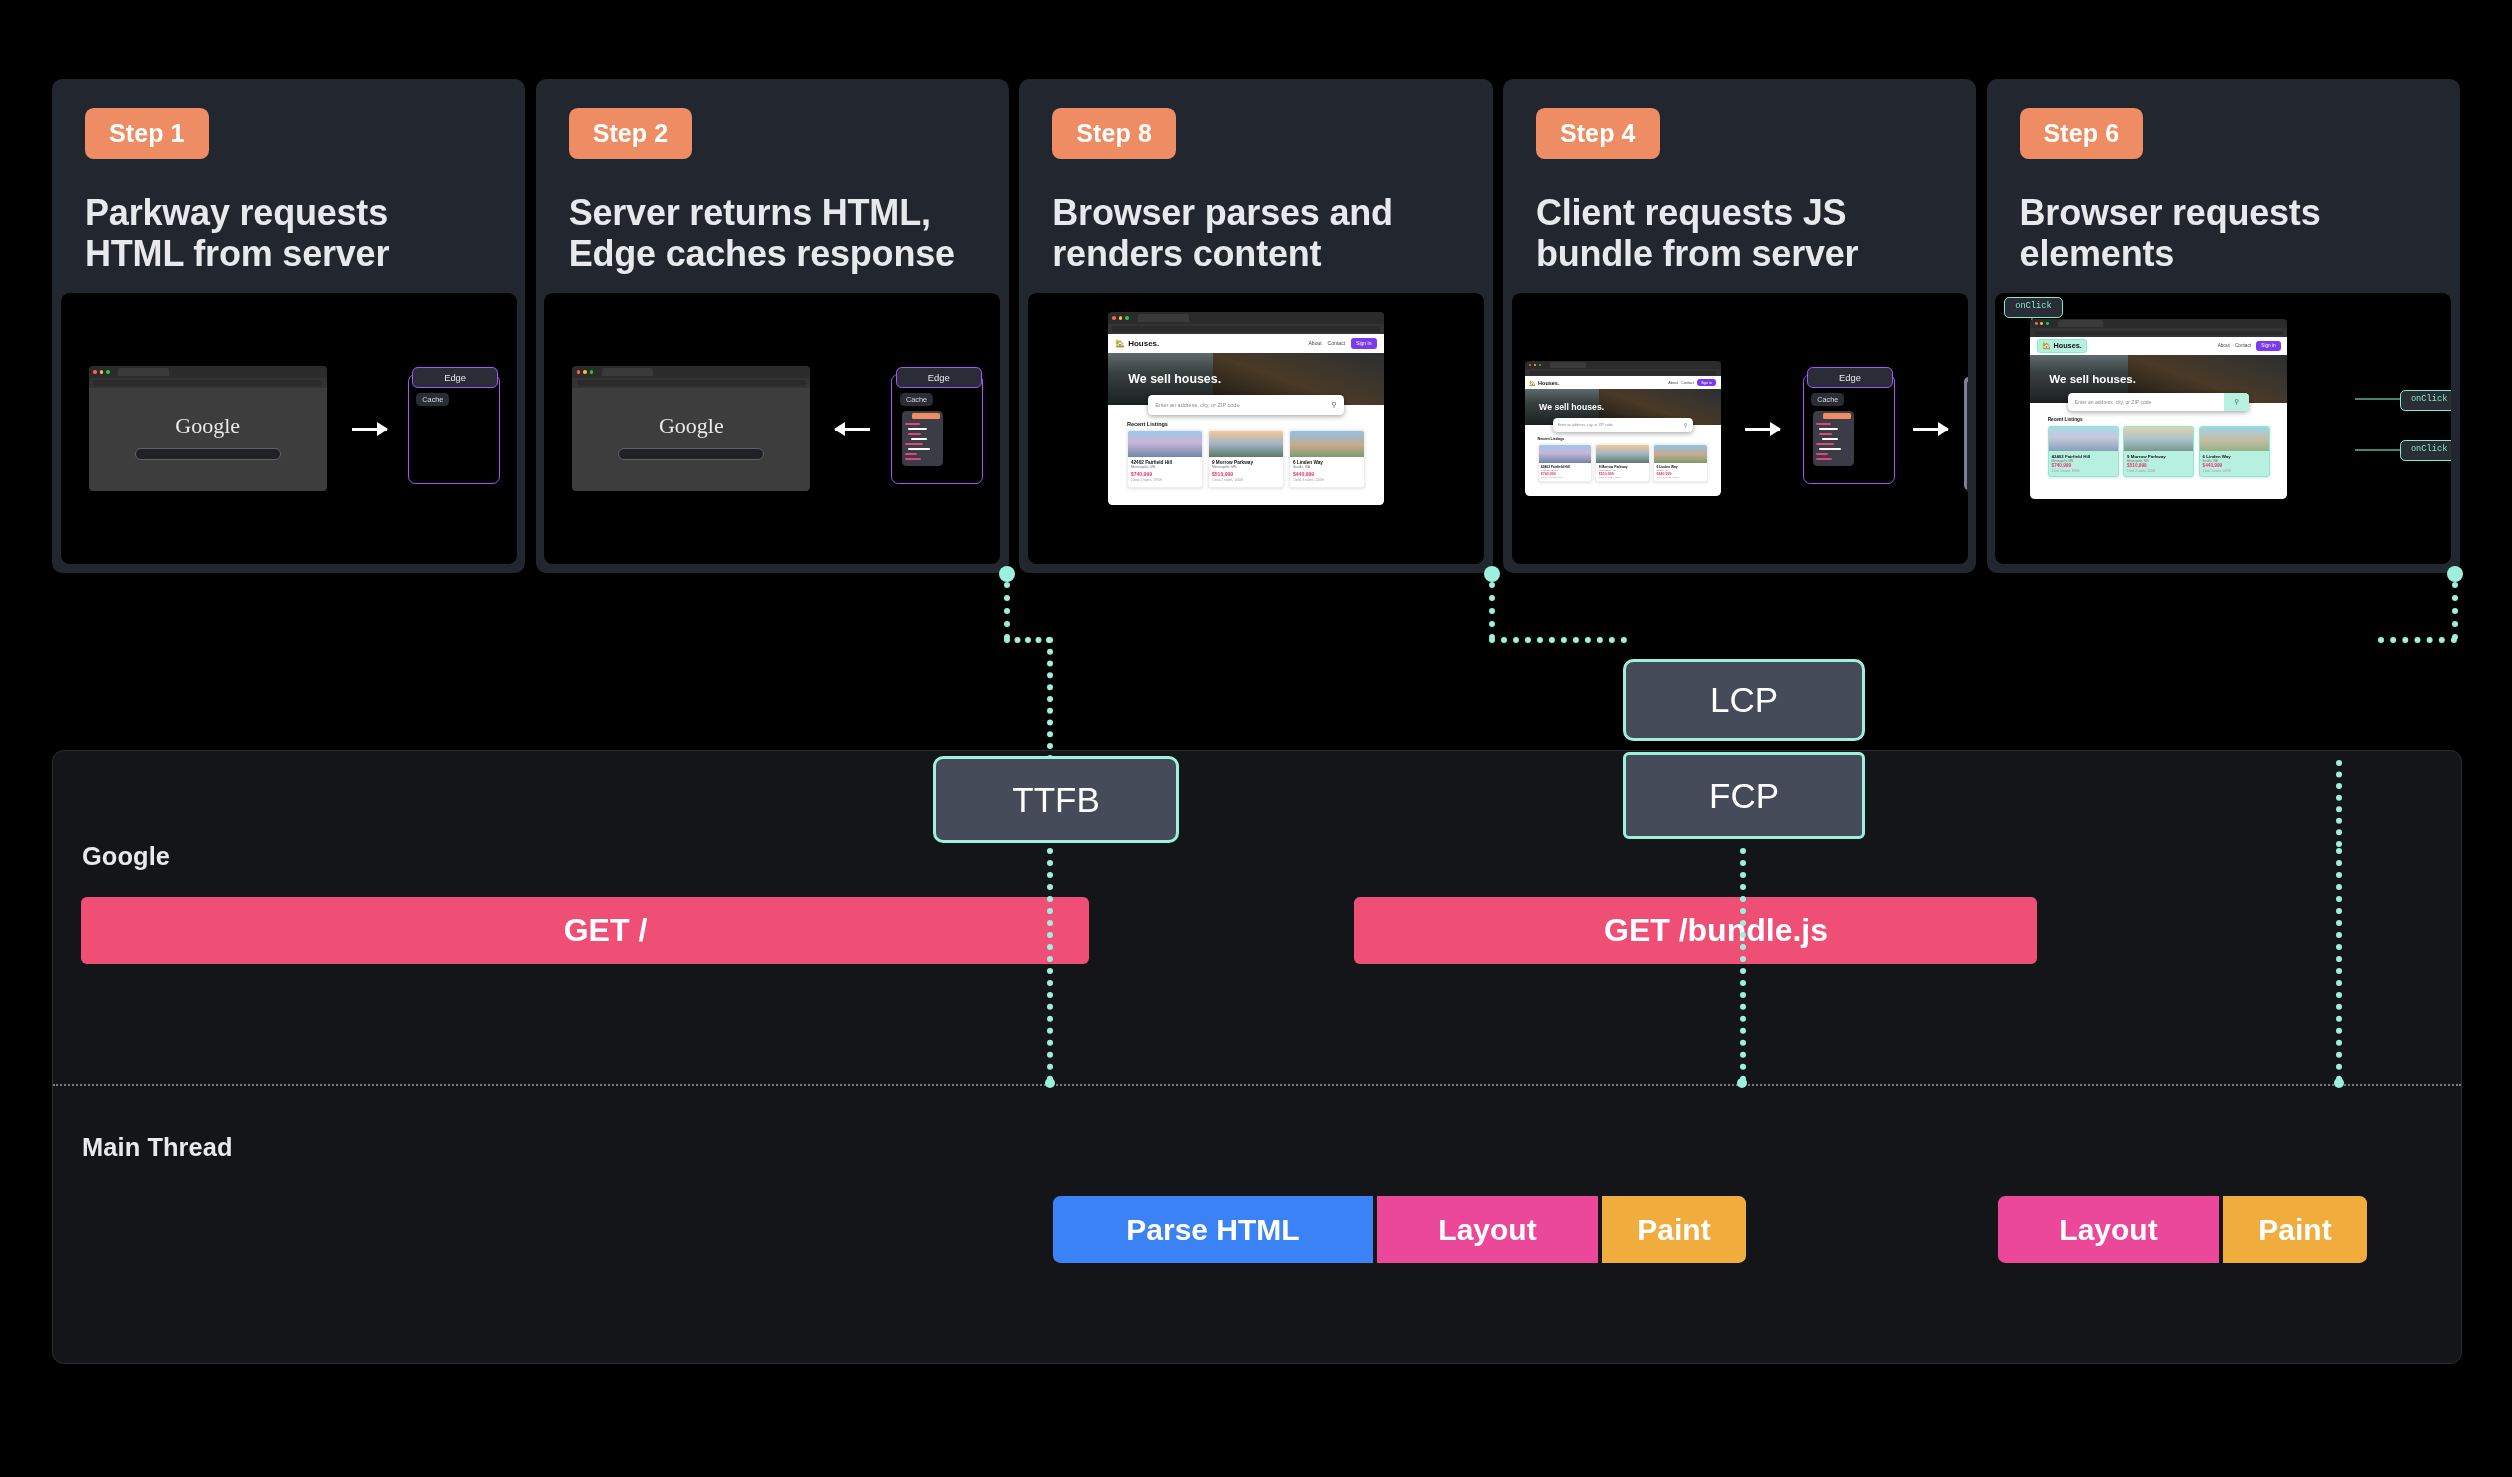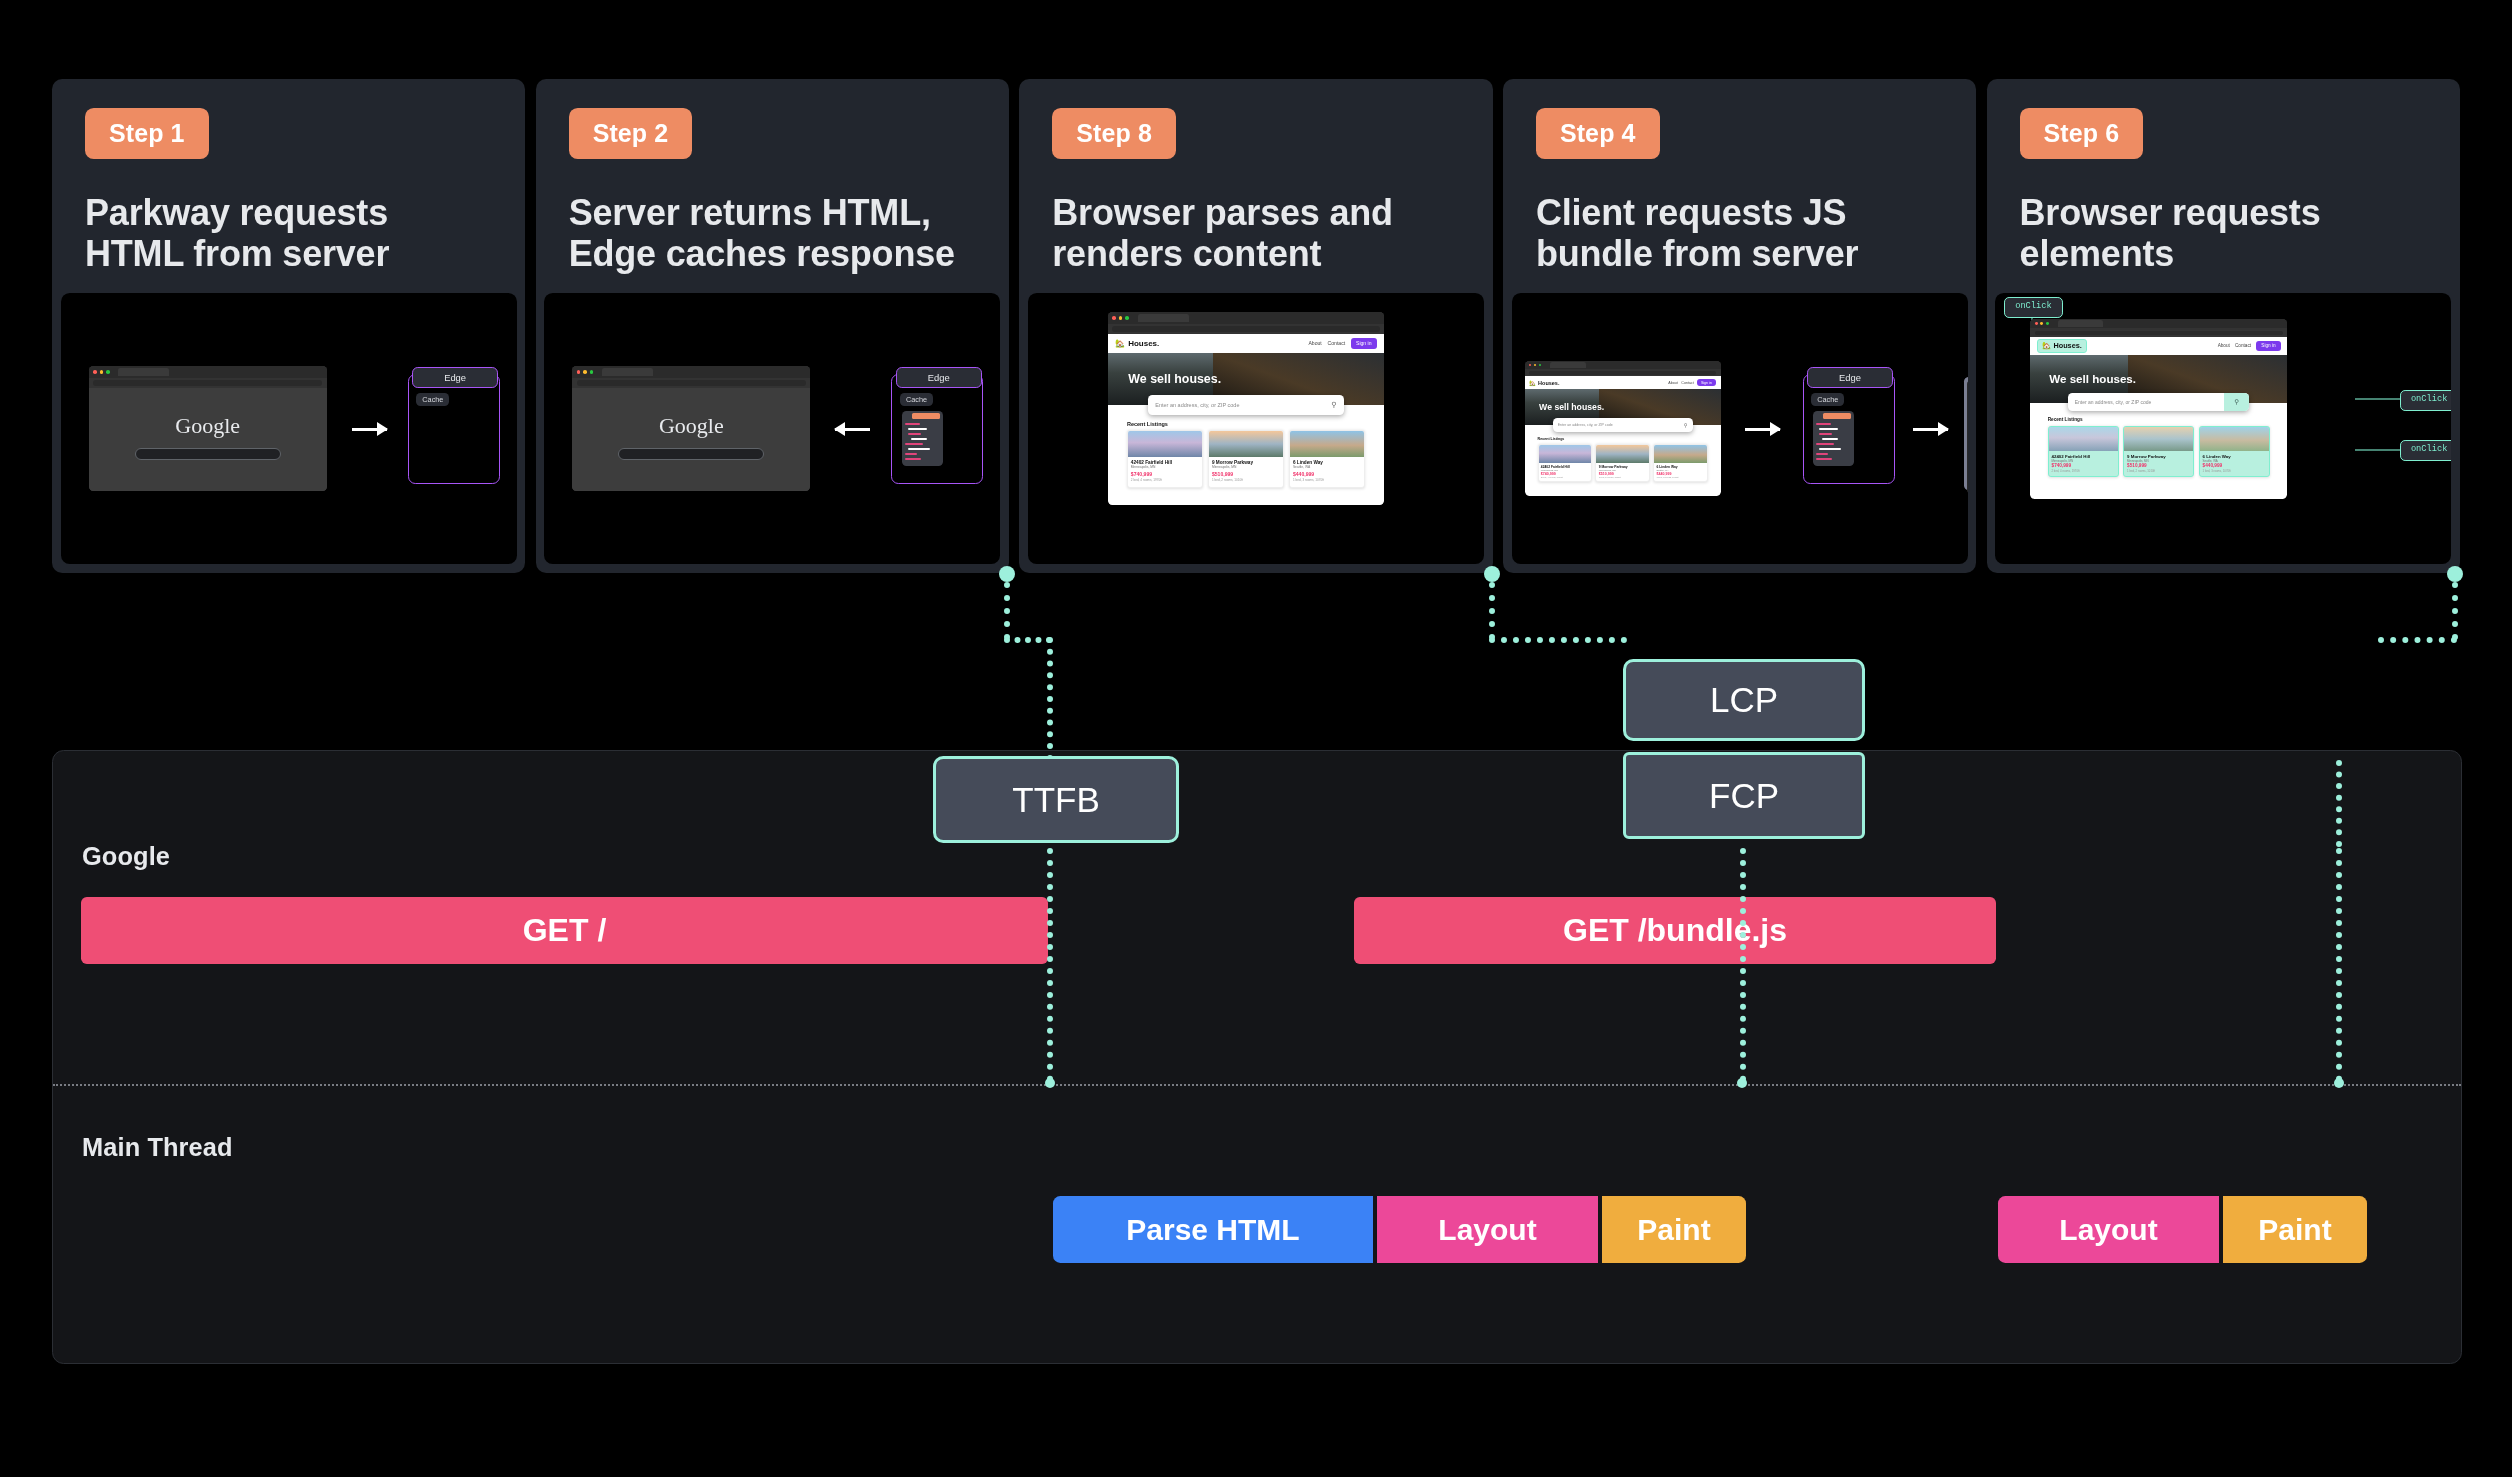--- a/index.html
+++ b/index.html
@@ -94,21 +94,21 @@
   
   .metric{position:absolute;background:#454b59;border:3.6px solid #9df0dc;border-radius:10.2px;
         display:flex;align-items:center;justify-content:center;
         color:#fff;font-size:35px;font-weight:400;z-index:30;}
 
   
   .panel{position:absolute;left:52px;top:750px;width:2408px;height:612px;
         background:#141518;border:0.7px solid #2b2e34;border-radius:11.6px;}
   .sec-label{position:absolute;color:#e7e9ec;font-size:25.4px;font-weight:600;letter-spacing:0.1px;}
   .netbar{position:absolute;background:#ef4e75;border-radius:5.8px;display:flex;
-        align-items:center;justify-content:center;color:#fff;font-size:32px;font-weight:700;}
+        align-items:center;justify-content:center;color:#fff;font-size:32px;font-weight:700;padding-left:41px;}
   .divider{position:absolute;border-top:2.2px dotted #8b8f96;opacity:.85;}
   .mtblock{position:absolute;height:67px;display:flex;align-items:center;justify-content:center;
         color:#fff;font-size:30px;font-weight:700;}
 </style>
 </head>
 <body>
 
 <div class="root">
 
   <div class="cards">

